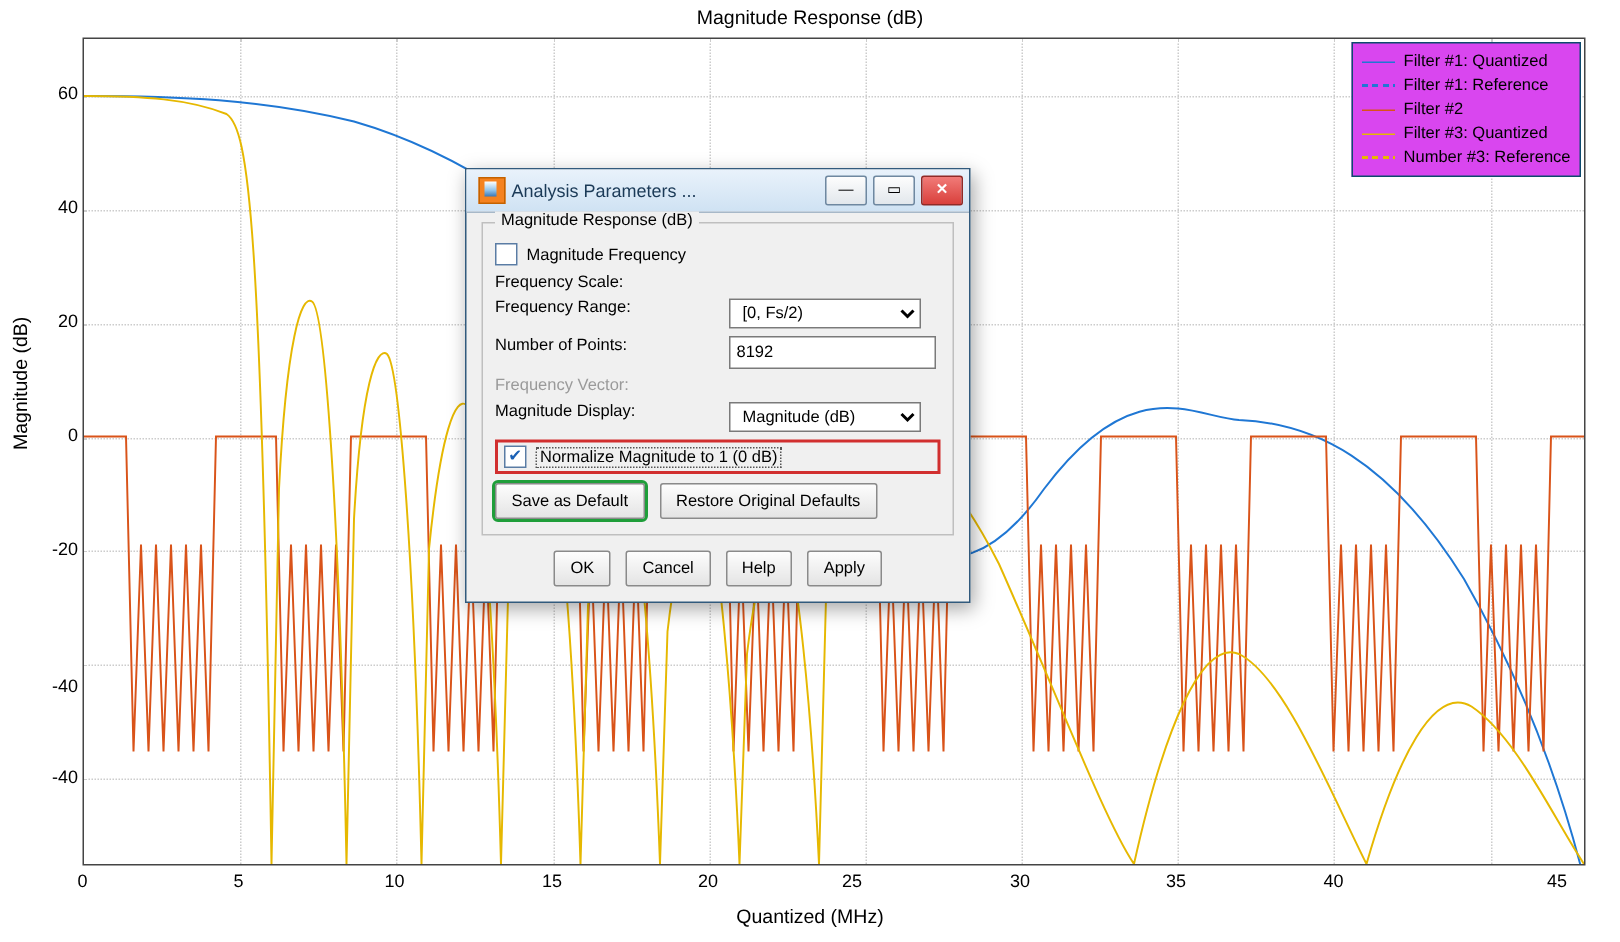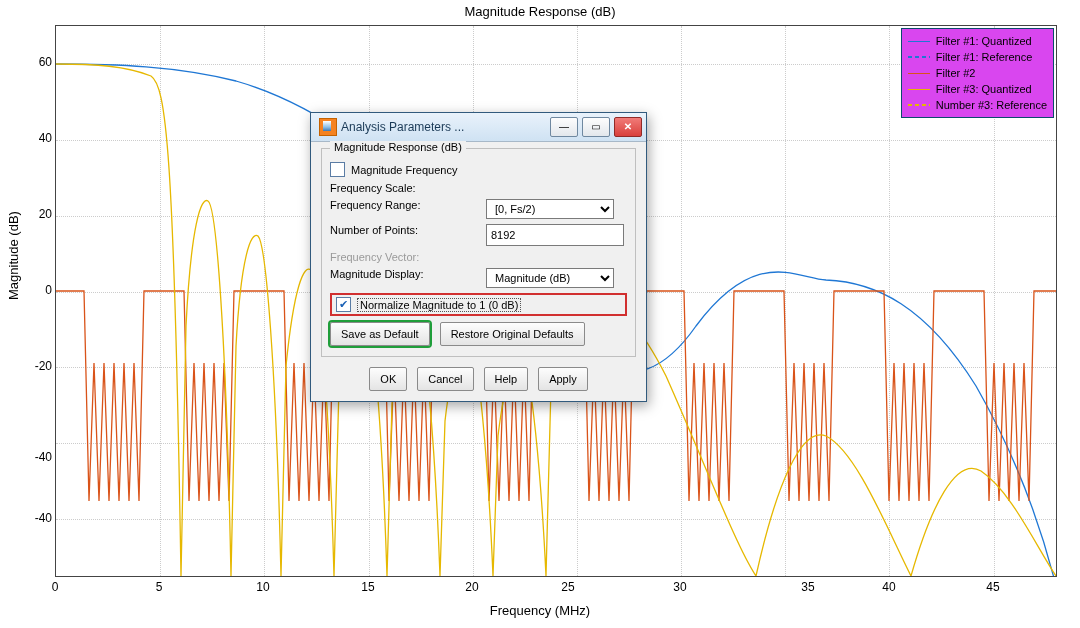--- a/index.html
+++ b/index.html
@@ -42,21 +42,21 @@
 
 svg.curves{position:absolute;left:0;top:0;width:100%;height:100%}
 path{fill:none;stroke-width:1.3}
 </style>
 </head>
 <body>
 
 <div class="chart-area">
   <div class="chart-title">Magnitude Response (dB)</div>
   <div class="ylabel">Magnitude (dB)</div>
-  <div class="xlabel">Frequency (MHz)</div>
+  <div class="xlabel">Quantized (MHz)</div>
 
   <div class="plot-box">
 
     <div class="grid-h" style="top:37.9px"></div>
     <div class="grid-h" style="top:113.8px"></div>
     <div class="grid-h" style="top:189.7px"></div>
     <div class="grid-h" style="top:265.5px"></div>
     <div class="grid-h" style="top:341.4px"></div>
     <div class="grid-h" style="top:417.2px"></div>
     <div class="grid-h" style="top:493.1px"></div>
@@ -109,23 +109,23 @@
   <div class="ytick" style="top:450px">-40</div>
   <div class="ytick" style="top:511px">-40</div>
 
   <div class="xtick" style="left:35px">0</div>
   <div class="xtick" style="left:139px">5</div>
   <div class="xtick" style="left:243px">10</div>
   <div class="xtick" style="left:348px">15</div>
   <div class="xtick" style="left:452px">20</div>
   <div class="xtick" style="left:548px">25</div>
   <div class="xtick" style="left:660px">30</div>
-  <div class="xtick" style="left:788px">35</div>
+  <div class="xtick" style="left:764px">35</div>
   <div class="xtick" style="left:869px">40</div>
-  <div class="xtick" style="left:973px">45</div>
+  <div class="xtick" style="left:1018px">45</div>
 
   <div class="legend">
     <div class="legend-row">
         <span class="swatch" style="border-color:#1f77d4"></span>
         <span>Filter #1: Quantized</span>
       </div>
     <div class="legend-row">
         <span class="swatch dd" style="color:#1f77d4"></span>
         <span>Filter #1: Reference</span>
       </div>

